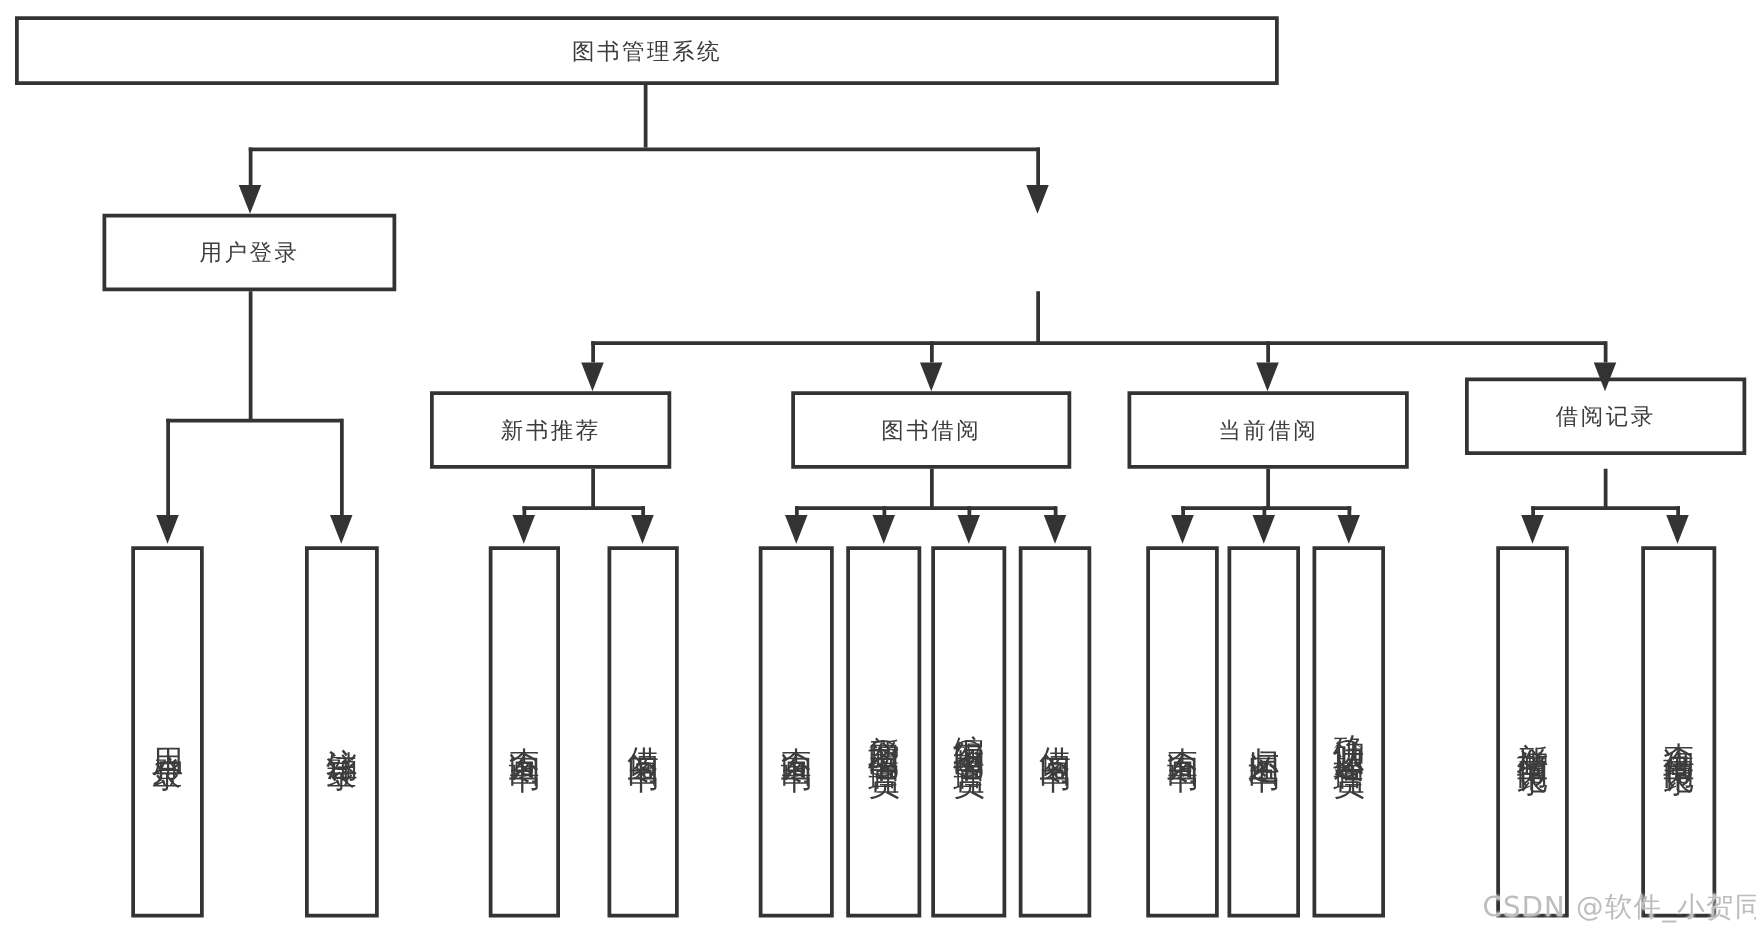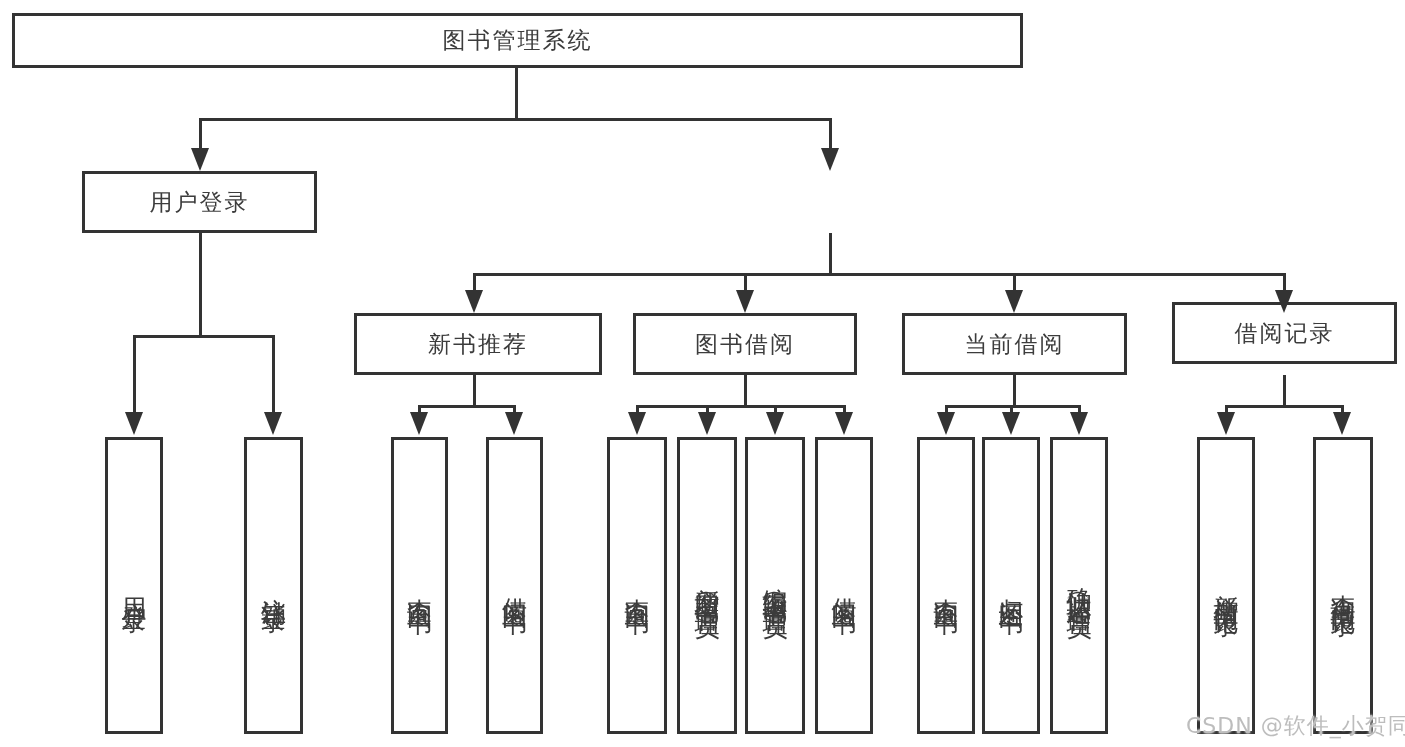--- a/index.html
+++ b/index.html
@@ -12,21 +12,21 @@
   }
   .box{
     position:absolute;
     box-sizing:border-box;
     border:3px solid #333333;
     background:#ffffff;
     display:flex;
     align-items:center;
     justify-content:center;
     color:#3c3c3c;
-    font-size:23px;
+    font-size:18px;
     letter-spacing:2px;
     text-align:center;
   }
   .vbox{
     writing-mode:vertical-lr;
     text-orientation:mixed;
     font-size:25px;
     letter-spacing:4px;
     line-height:1.0;
   }
@@ -56,21 +56,21 @@
 <div class="stage">
 
   <div class="box" style="left:12px;top:13px;width:1011px;height:55px">
     <span>图书管理系统</span>
   </div>
 
   <div class="box" style="left:82px;top:171px;width:235px;height:62px">
     <span>用户登录</span>
   </div>
 
-  <div class="box" style="left:354px;top:313px;width:248px;height:62px">
+  <div class="box" style="left:344px;top:313px;width:193px;height:62px">
     <span>新书推荐</span>
   </div>
   <div class="box" style="left:633px;top:313px;width:224px;height:62px">
     <span>图书借阅</span>
   </div>
   <div class="box" style="left:902px;top:313px;width:225px;height:62px">
     <span>当前借阅</span>
   </div>
   <div class="box" style="left:1172px;top:302px;width:225px;height:62px">
     <span>借阅记录</span>

